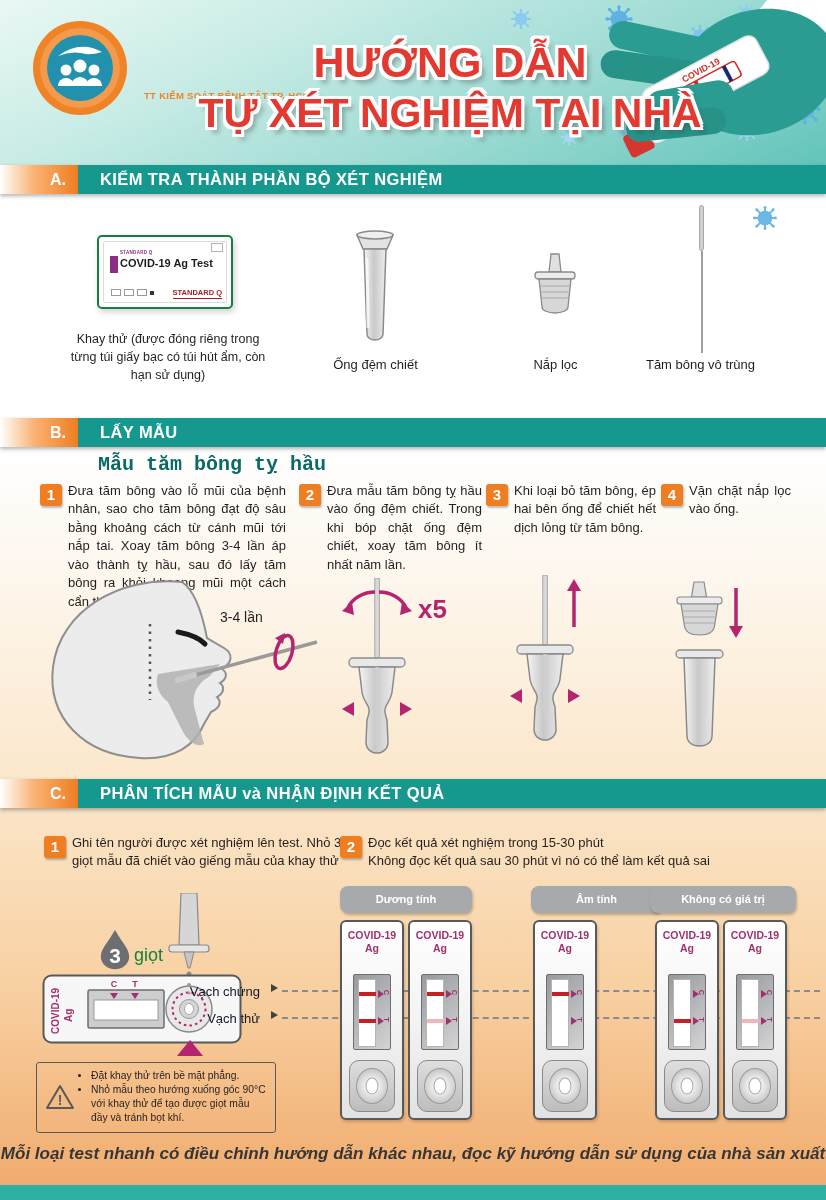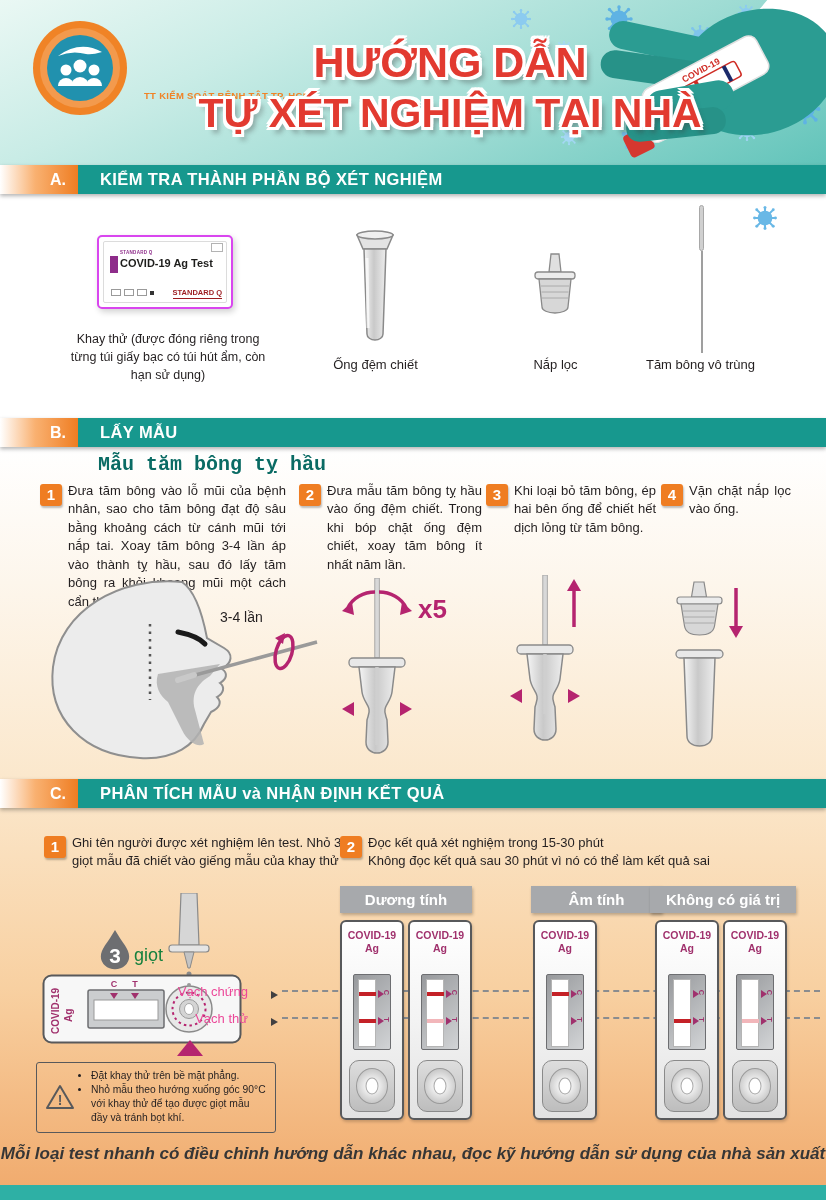--- a/index.html
+++ b/index.html
@@ -26,21 +26,21 @@
   .bar .seg { position:absolute; left:0; top:0; width:78px; height:29px;
     background:linear-gradient(90deg,#ffffff 0%,#f9b171 45%,#ef7d22 100%); }
   .bar .letter { position:absolute; left:0; top:0; width:66px; height:29px; line-height:29px; text-align:right; color:#fff; font-weight:bold; font-size:16px; }
   .bar .bar-title { position:absolute; left:78px; top:0; right:0; height:29px; line-height:29px; background:#17988e; color:#fff; font-weight:bold; font-size:16.5px; padding-left:22px; letter-spacing:.4px; }
 
   .secA-bg { left:0; top:194px; width:826px; height:224px; background:#fff; z-index:0; }
   .warm-bg { left:0; top:447px; width:826px; height:753px; z-index:0;
     background:linear-gradient(180deg,#ffffff 0%,#fdf6ec 18%,#fbe7cb 45%,#f8d0a1 72%,#f0a96b 100%); }
 
   
-  .kit-card { left:97px; top:235px; width:136px; height:74px; background:#fff; border:2px solid #d946ef; border-radius:5px; box-shadow:2px 3px 6px rgba(0,0,0,.18); z-index:2; }
+  .kit-card { left:97px; top:235px; width:136px; height:74px; background:#fff; border:2px solid #15803d; border-radius:5px; box-shadow:2px 3px 6px rgba(0,0,0,.18); z-index:2; }
   .kit-inner { position:absolute; left:4px; top:4px; right:4px; bottom:4px; border:1px solid #dcdcdc; border-radius:2px; }
   .kit-brand-top { position:absolute; left:21px; top:13px; font-size:4.5px; font-weight:bold; color:#8e2c8a; letter-spacing:.3px; }
   .kit-block { position:absolute; left:11px; top:19px; width:8px; height:17px; background:#8e2c8a; }
   .kit-product { position:absolute; left:21px; top:20px; font-size:11px; font-weight:bold; color:#1d1d1b; }
   .kit-icons { position:absolute; left:12px; top:52px; display:flex; gap:3px; align-items:center; }
   .kit-icons i { display:block; width:10px; height:7px; border:1px solid #9a9a9a; }
   .kit-icons b { display:block; width:4px; height:4px; background:#333; }
   .kit-logo { position:absolute; right:9px; top:51px; font-size:7.5px; font-weight:bold; color:#9c1b1f; border-bottom:1.5px solid #9c1b1f; padding-bottom:1px; }
   .kit-store { position:absolute; right:8px; top:6px; width:12px; height:9px; border:1px solid #b3b3b3; }
   .comp-label { top:356px; text-align:center; font-size:13px; color:#231f20; z-index:2; line-height:1.45; }
@@ -48,23 +48,23 @@
   .swab-a { left:699px; top:205px; width:5px; height:148px; z-index:2; }
   .swab-a .tip { position:absolute; left:0; top:0; width:5px; height:46px; background:#d0d0d0; border:1px solid #a8a8a8; border-radius:3px; }
   .swab-a .stick { position:absolute; left:1.5px; top:46px; width:2px; height:102px; background:#9f9f9f; }
 
   
   .b-subtitle { left:98px; top:453px; font-size:20px; font-weight:bold; color:#0a6b64; z-index:2;font-family:Liberation Mono, monospace; }
   .stepnum { width:22px; height:22px; background:#ef7d22; border-radius:3px; color:#fff; font-weight:bold; font-size:15px; text-align:center; line-height:22px; box-shadow:1px 2px 2px rgba(0,0,0,.25); z-index:2; }
   .steptext { font-size:13px; color:#231f20; line-height:1.42; text-align:justify; z-index:2; }
 
   
-  .pill { top:886px; height:27px; background:#a7a9ac; border-radius:0; color:#fff; font-weight:bold; font-size:15px; text-align:center; line-height:27px; box-shadow:1px 2px 3px rgba(0,0,0,.25); z-index:2; }
+  .pill { top:886px; height:27px; background:#a7a9ac; border-radius:8px; color:#fff; font-weight:bold; font-size:11px; text-align:center; line-height:27px; box-shadow:1px 2px 3px rgba(0,0,0,.25); z-index:2; }
   .dash { left:282px; width:538px; border-top:2px dashed #8a8c8f; z-index:1; }
-  .line-label { width:110px; display:flex; justify-content:flex-end; align-items:flex-end; gap:23px; font-size:13px; color:#ec4899; z-index:2; }
+  .line-label { width:110px; display:flex; justify-content:flex-end; align-items:flex-start; gap:11px; font-size:13px; color:#0f172a; z-index:2; }
   .ptr { width:0; height:0; border-left:7px solid #414042; border-top:4px solid transparent; border-bottom:4px solid transparent; }
   .cas-group { position:absolute; top:920px; display:flex; gap:4px; z-index:2; }
   .cassette { position:relative; width:64px; height:200px; border:2px solid #58595b; border-radius:6px;
     background:linear-gradient(180deg,#ffffff 0%,#f3f3f3 50%,#e2e2e2 100%); box-shadow:1px 2px 3px rgba(0,0,0,.18); }
   .cas-title { margin-top:7px; text-align:center; font-size:10.5px; font-weight:bold; color:#a0316d; line-height:1.2; }
   .cas-window { position:absolute; left:50%; transform:translateX(-50%); top:52px; width:38px; height:76px;
     background:linear-gradient(135deg,#97999c,#d2d4d6); border:1px solid #6d6e71; border-radius:2px; }
   .cas-strip { position:absolute; left:4px; top:4px; width:18px; height:68px; background:#fff; border:1px solid #b5b5b5; }
   .cas-line { position:absolute; left:5px; width:17px; height:4px; }
   .line-strong { background:#c42127; } .line-faint { background:#f2b6ba; }

